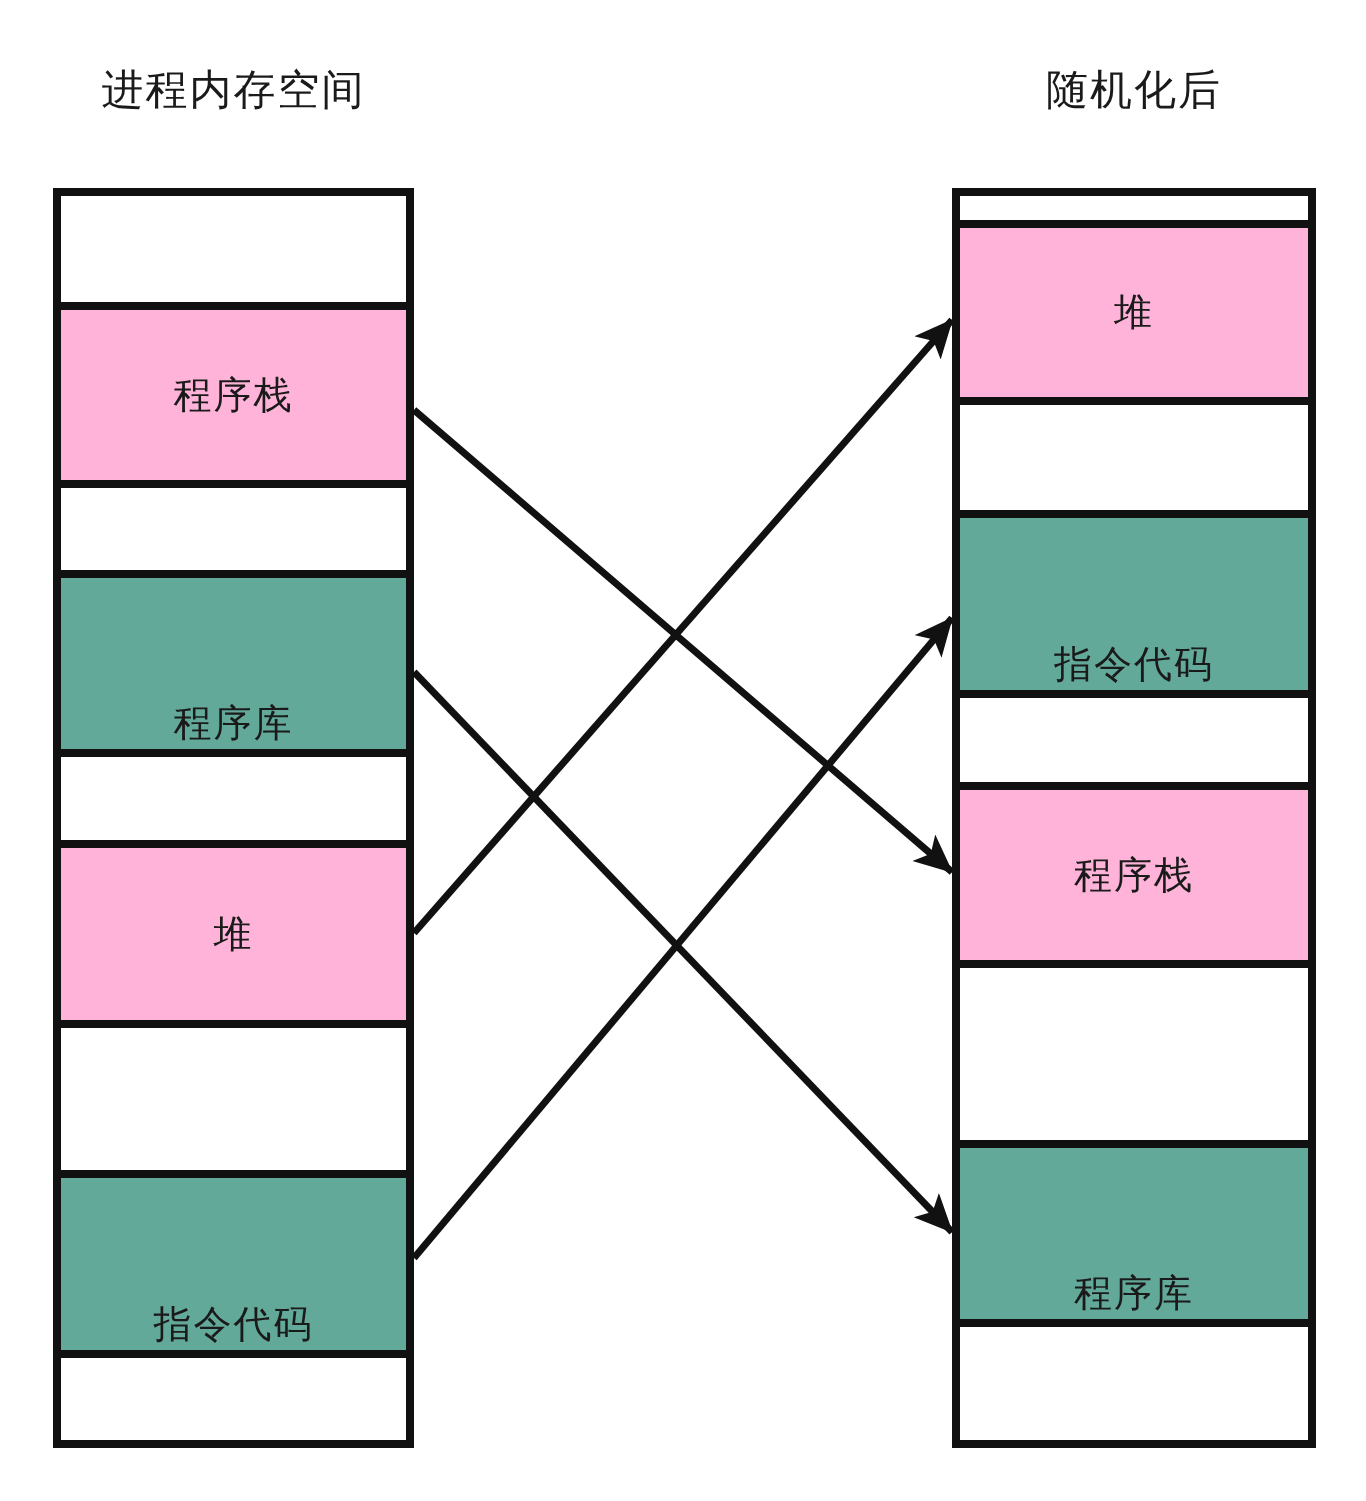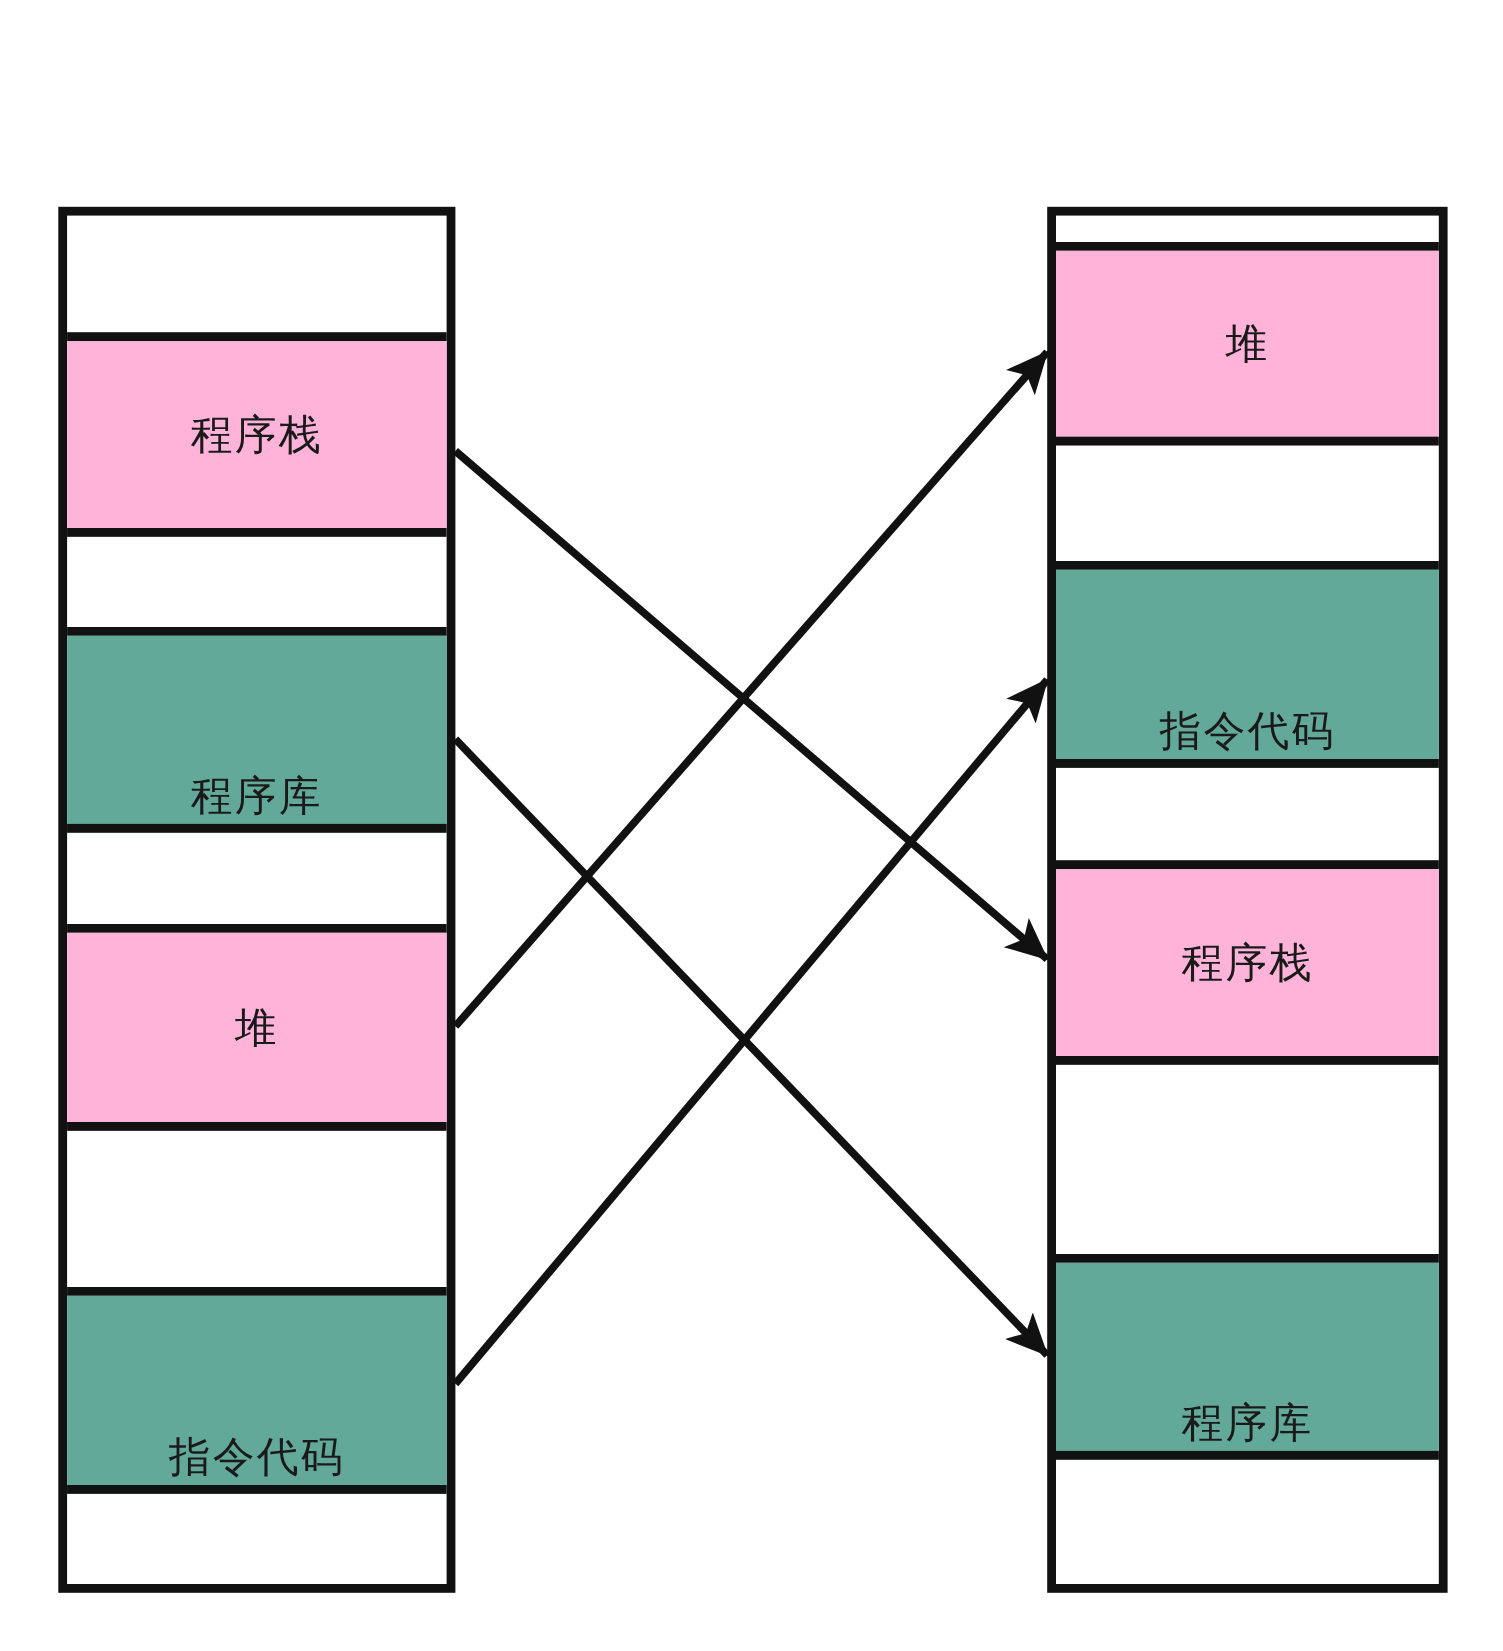--- a/index.html
+++ b/index.html
@@ -52,21 +52,23 @@
     left:0;top:0;
     width:1366px;height:1501px;
     pointer-events:none;
   }
 </style>
 </head>
 <body>
 
 <div class="canvas">
 
+  <div class="col-title left">进程内存空间</div>
 
+  <div class="col-title right">随机化后</div>
 
   <div class="mem-col left">
     <div class="seg" style="height:114px"></div>
     <div class="seg pink" style="height:178px">
       <span>程序栈</span>
     </div>
     <div class="seg" style="height:90px"></div>
     <div class="seg green" style="height:179px">
       <span>程序库</span>
     </div>

